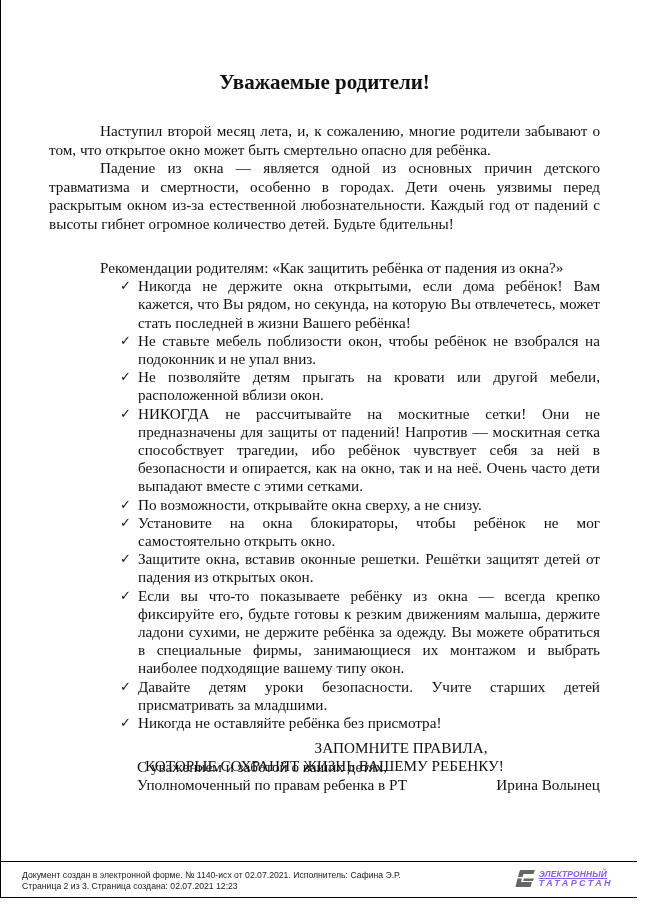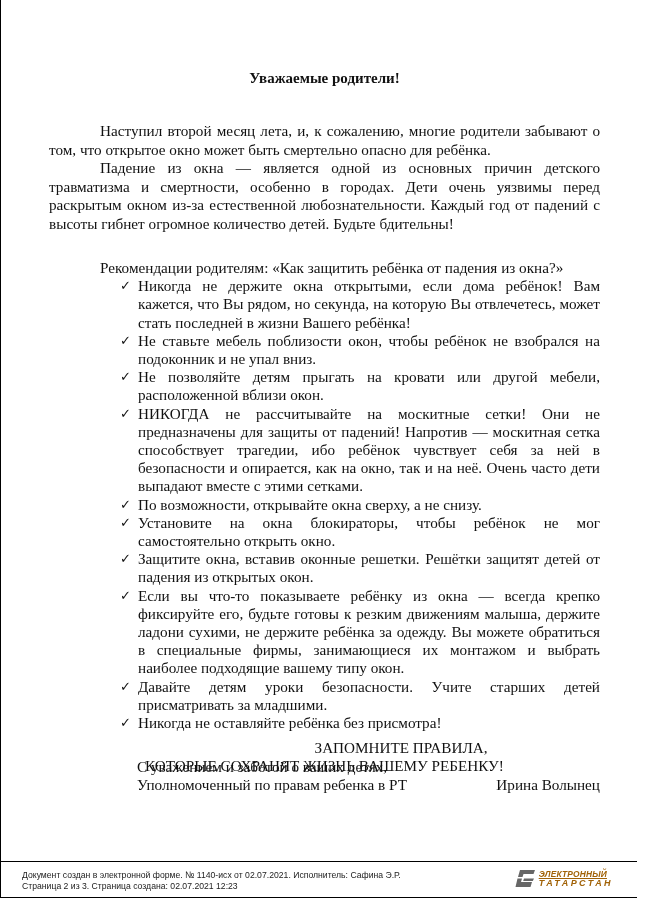--- a/index.html
+++ b/index.html
@@ -1,40 +1,40 @@
 <!DOCTYPE html>
 <html><head>
 <meta charset="utf-8">
 <style>
   html, body { margin:0; padding:0; background:#fff; }
   body { width:651px; height:907px; position:relative; overflow:hidden; }
   .frame-left { position:absolute; left:0; top:0; width:1px; height:898px; background:#000; }
   .page { position:absolute; left:49px; top:0; width:551px;
           font-family:"Liberation Serif","DejaVu Serif",serif; font-size:15.2px; color:#111; }
   .title { position:absolute; top:70px; left:0; width:551px; text-align:center;
-           font-weight:bold; font-size:15px; }
+           font-weight:bold; font-size:21px; }
   .body-text { position:absolute; top:122px; left:0; width:551px; line-height:18.6px; text-align:justify; }
   .body-text p { margin:0; text-indent:51px; }
   .reco { position:absolute; top:243px; left:0; width:551px; line-height:18.2px; }
   .reco-heading { margin:16px 0 0 51px; }
   .reco ul { list-style:none; margin:0; padding:0 0 0 89px; }
   .reco li { position:relative; text-align:justify; }
   .reco li .check { position:absolute; left:-18px; top:0; font-size:13px; }
   .closing { position:absolute; top:707px; left:0; width:551px; text-align:center; line-height:17.5px;margin-top:32px; }
   .closing div { margin:0; }
   .closing .l1 { padding-left:51px; text-align:center; width:280px; margin-left:161px; }
   .closing .l2 { text-align:center; }
   .sign { position:absolute; top:758px; left:88px; width:463px; line-height:18px; }
   .sign .row { display:flex; justify-content:space-between; }
   .sign .name { padding-right:0;text-align:right; }
   .footer { position:absolute; left:0; top:861px; width:637px; height:37px;
             border-top:1.5px solid #000; border-bottom:1.5px solid #000; box-sizing:border-box; }
   .footer-text { position:absolute; left:22px; top:8px; font-family:"Liberation Sans","DejaVu Sans",sans-serif;
                  font-size:9.3px; line-height:11px; color:#222; transform:scaleX(0.93); transform-origin:left top; }
-  .logo { position:absolute; right:24px; top:7px; display:flex; align-items:center; gap:3px; color:#a16207; }
+  .logo { position:absolute; right:24px; top:7px; display:flex; align-items:center; gap:3px; color:#8b5cf6; }
   .logo-mark { width:21px; height:19px; }
   .logo-text { font-family:"Liberation Sans","DejaVu Sans",sans-serif; font-style:italic; font-weight:bold;
                font-size:8.4px; line-height:9px; letter-spacing:0.2px; }
   .logo-text .l1 { text-decoration:underline; }
   .logo-text .l2 { letter-spacing:2.4px; font-size:9px; }
 </style>
 </head>
 <body>
 
 <div class="frame-left"></div>

